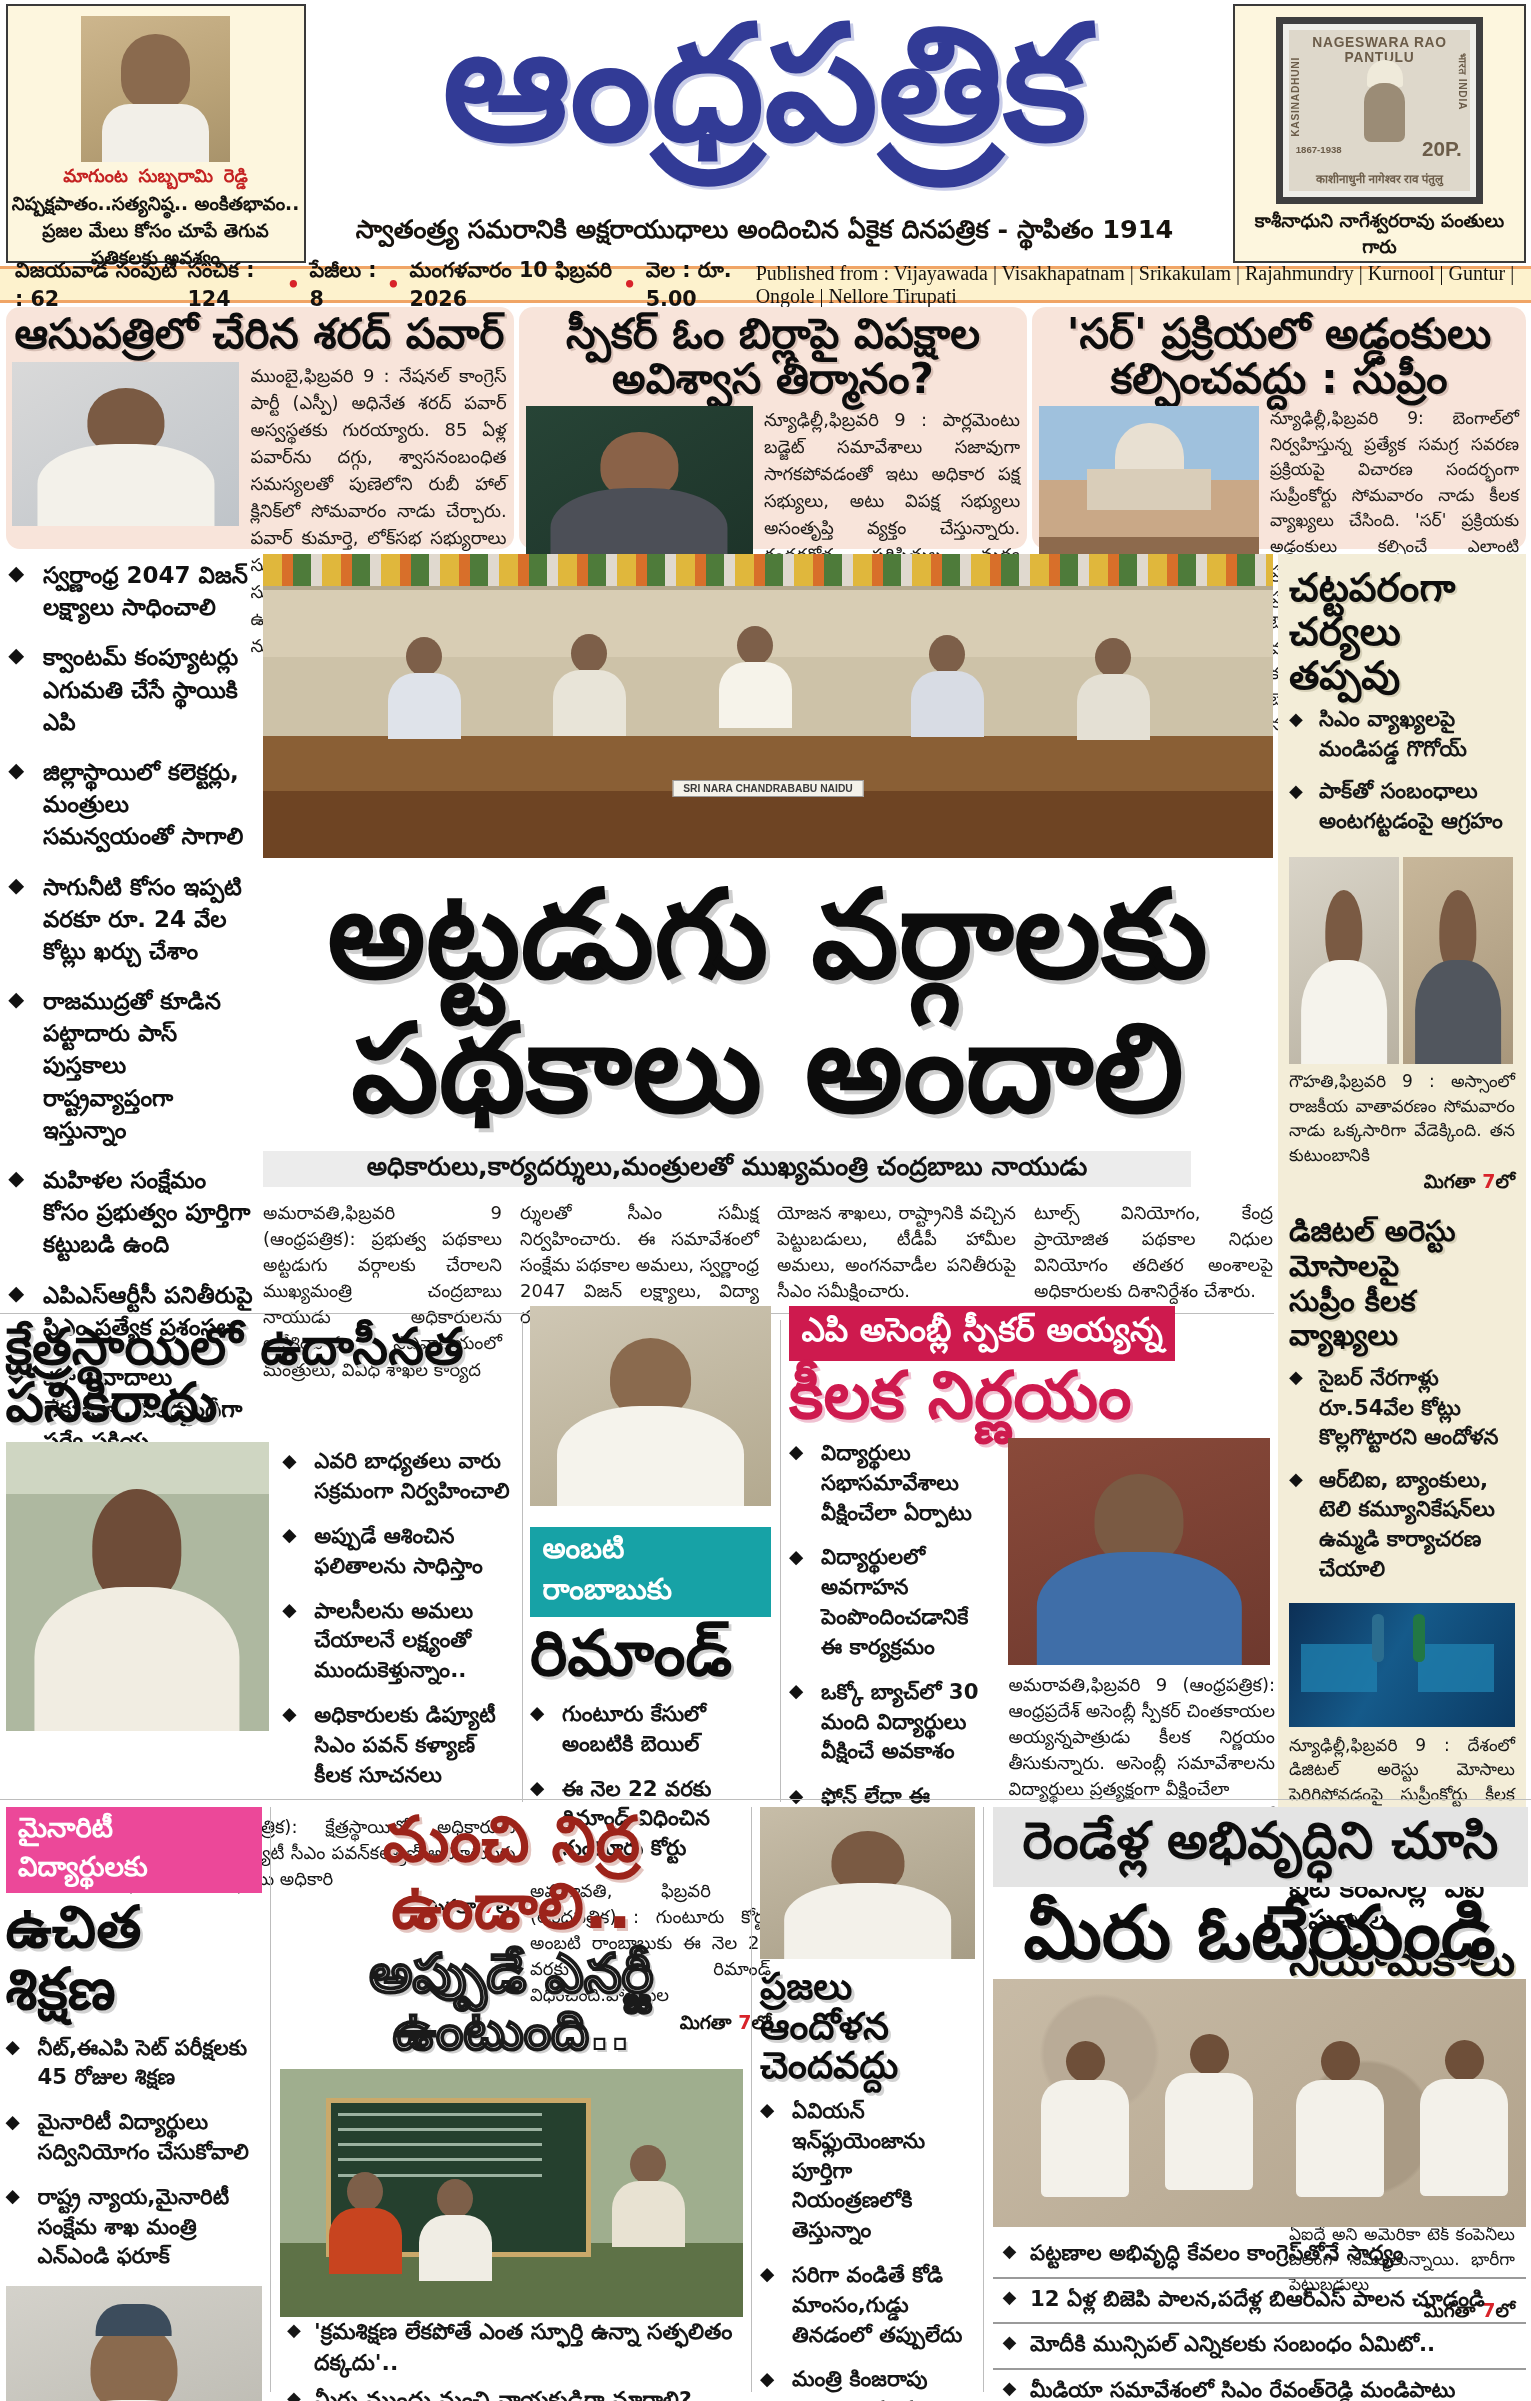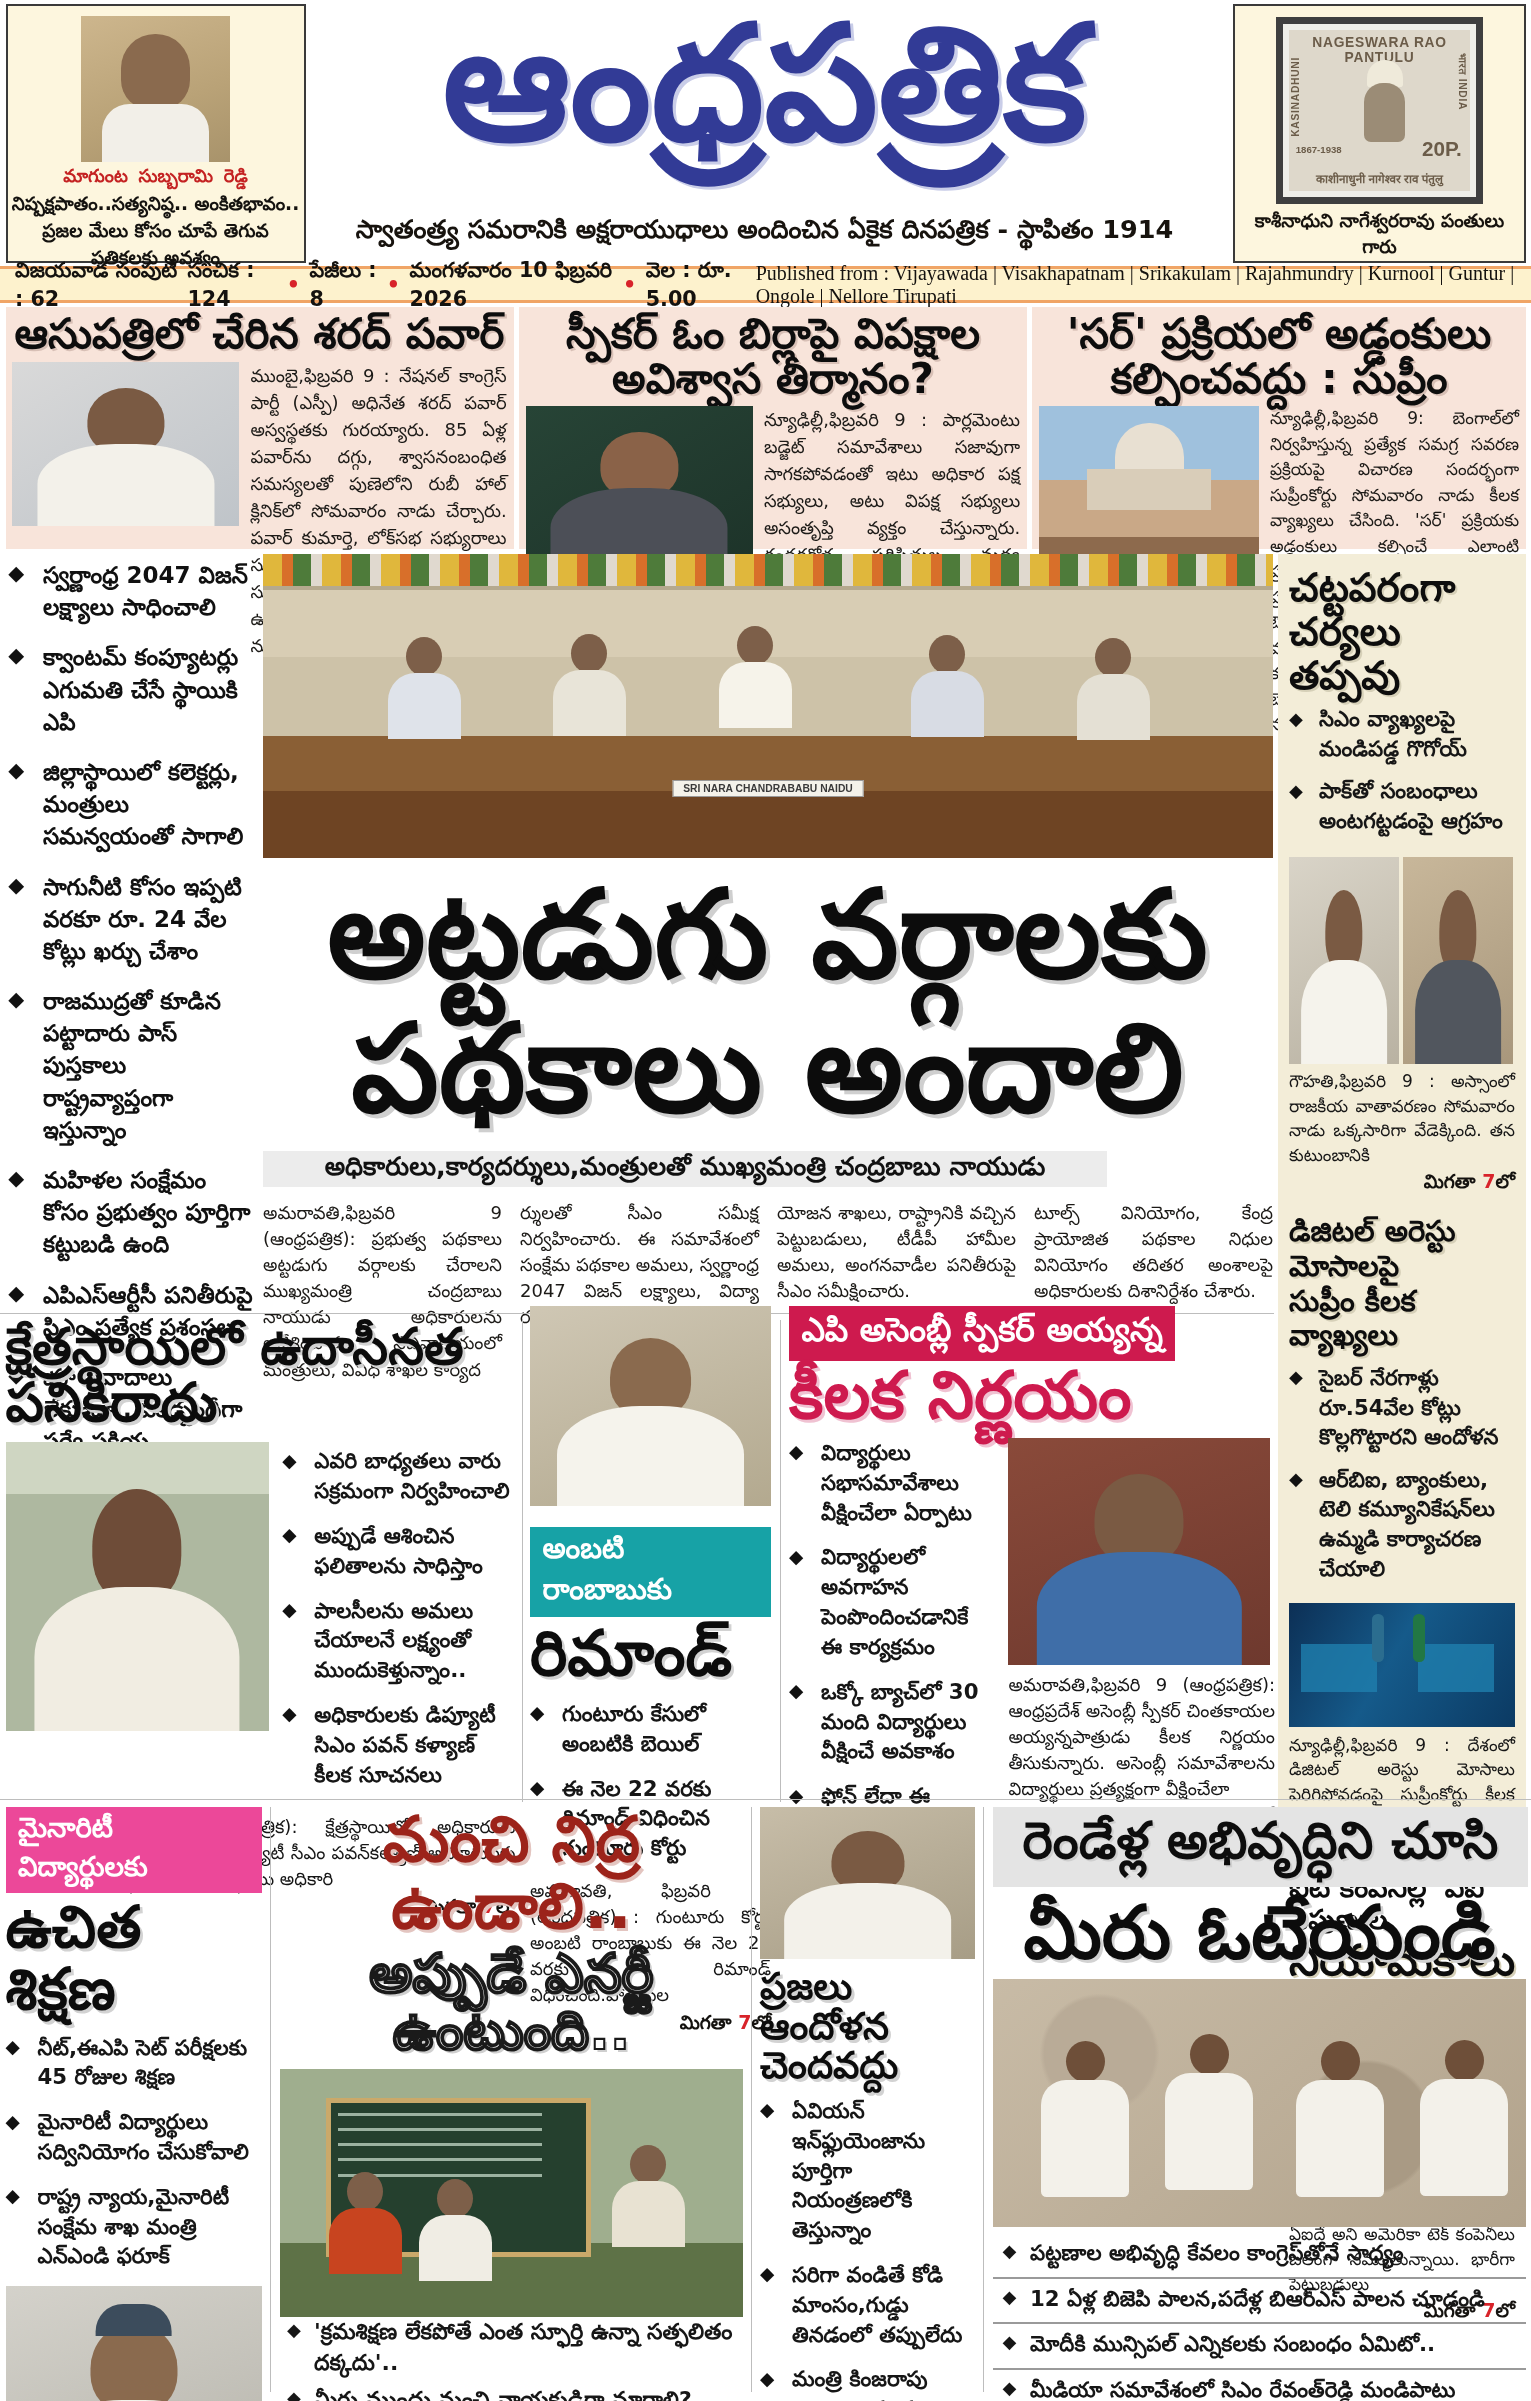--- a/index.html
+++ b/index.html
@@ -42,21 +42,21 @@
   .stamp-value{position:absolute;right:8.3px;bottom:30px;font-size:20.7px;font-weight:700;color:#6b5c49;}
   .stamp-hindi{position:absolute;left:0;right:0;bottom:5.5px;font-size:11.7px;color:#6b5c49;font-weight:700;}
   .stamp-caption{font-size:18.6px;font-weight:700;color:#17130e;margin-top:5.5px;}
   .dateline{left:0;top:266px;width:1532px;height:37px;background:#fdf2cd;
       border-top:3.4px solid #f0a566;border-bottom:3.4px solid #f0a566;box-sizing:border-box;
       display:flex;align-items:center;justify-content:space-between;padding:0 15px;}
   .dateline .tel{font-size:20.7px;font-weight:700;color:#14120f;display:flex;align-items:center;gap:9.6px;}
   .dateline .dot{color:#d8232a;font-size:20.7px;}
   .dateline .eng{font-family:"Liberation Serif",serif;font-size:20px;color:#14120f;}
   
-  .card{background:#f8e4da;box-sizing:border-box;padding:4.1px 6.9px;}
+  .card{background:#f8e4da;box-sizing:border-box;padding:4.1px 6.9px;border-radius:14px;}
   .card h2{margin:1.4px 0 5.5px 0;text-align:center;font-size:42px;line-height:1.05;
       color:#0d0d0d;text-shadow:2.1px 2.1px 0 #d8c0b6;}
   .card .flex{display:flex;gap:11px;}
   .news-body{font-size:18px;line-height:1.5;text-align:justify;color:#1c1a17;}
   .more{font-size:19px;font-weight:700;color:#14120f;text-align:right;margin-top:2.8px;}
   .more .red{color:#d8232a;}
   .photo{position:relative;overflow:hidden;flex:none;}
   .portrait::before{content:"";position:absolute;left:50%;top:16%;width:34%;height:40%;
       transform:translateX(-50%);border-radius:50% 50% 42% 42%;background:var(--skin,#7d5f49);}
   .portrait::after{content:"";position:absolute;left:50%;top:50%;width:78%;height:55%;
@@ -75,21 +75,21 @@
   .person{position:absolute;width:76px;height:103px;}
   .person::before{content:"";position:absolute;left:19px;top:0;width:36px;height:39px;border-radius:50%;
       background:var(--skin,#7d5f49);}
   .person::after{content:"";position:absolute;left:1.4px;top:36px;width:73px;height:66px;
       border-radius:27.5px 27.5px 0 0;background:var(--shirt,#e9e6dd);}
   .nameplate{position:absolute;left:50%;bottom:61px;transform:translateX(-50%);
       background:#f4f2ea;color:#3a3a3a;font-family:"Liberation Sans",sans-serif;
       font-size:10.3px;font-weight:700;padding:2.1px 9.6px;border:0.7px solid #999;}
   .lead-headline{left:275px;width:985px;text-align:center;color:#0c0c0c;font-weight:700;
       text-shadow:4.1px 4.1px 0 #cfcfcf;line-height:1;}
-  .lead-sub{left:263px;top:1151px;width:844px;height:36px;background:#ececec;
+  .lead-sub{left:263px;top:1151px;width:928px;height:36px;background:#ececec;
       display:flex;align-items:center;justify-content:center;font-size:25.5px;font-weight:700;color:#111;text-align:center;}
   .lead-body{left:263px;top:1200px;width:1010px;height:103px;display:flex;gap:18px;}
   .lead-col{flex:1;font-size:18px;line-height:1.45;text-align:justify;color:#1c1a17;}
   
   .right-rail{left:1278px;top:554px;width:248px;height:1271px;background:#f3edd8;
       box-sizing:border-box;padding:12.4px 11px;}
   .rr-head{font-size:39px;font-weight:700;color:#0d0d0d;line-height:1.12;text-shadow:2.1px 2.1px 0 #d6d0b8;}
   .rr-head2{font-size:29px;font-weight:700;color:#0d0d0d;line-height:1.2;text-shadow:2.1px 2.1px 0 #d6d0b8;}
   .rr-list{list-style:none;margin:6.9px 0 0 0;padding:0;}
   .rr-list li{position:relative;padding:0 0 12.4px 30px;font-size:21.3px;line-height:1.4;font-weight:700;}

